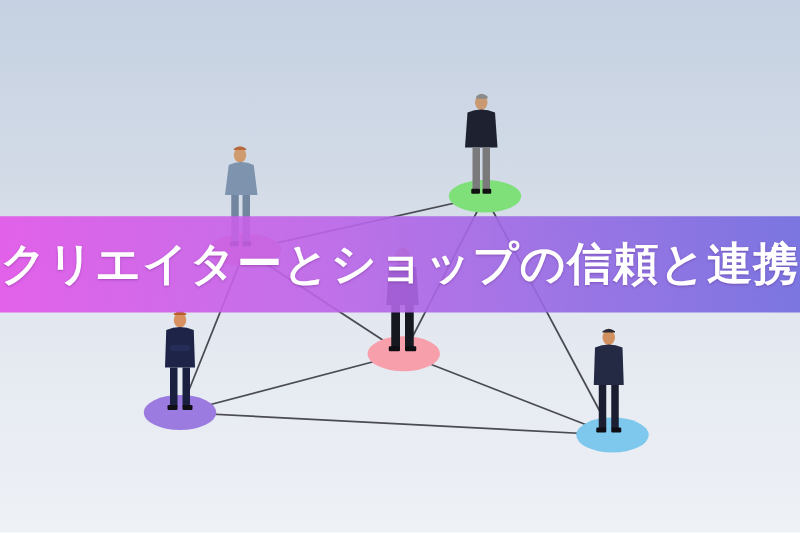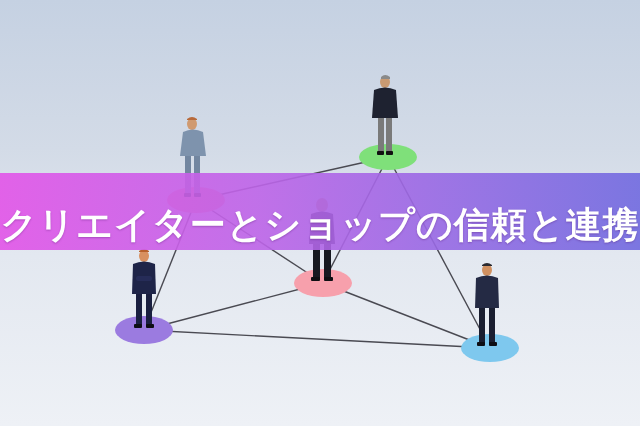--- a/index.html
+++ b/index.html
@@ -5,21 +5,21 @@
   html, body { margin: 0; padding: 0; }
   body { width: 640px; height: 426px; overflow: hidden; font-family: "DejaVu Sans", sans-serif; }
   .scene {
     position: relative; width: 640px; height: 426px; overflow: hidden;
     background: linear-gradient(180deg, #c5d1e2 0%, #d3dbe7 35%, #e3e8f0 60%, #eef1f6 100%);
   }
   .scene svg.net { position: absolute; left: 0; top: 0; }
   .banner {
     position: absolute; left: 0; top: 173px; width: 640px; height: 77px;
     background: linear-gradient(90deg, rgba(226,88,232,0.93) 0%, rgba(190,100,232,0.90) 40%, rgba(150,105,228,0.90) 70%, rgba(118,112,224,0.95) 100%);
-    display: flex; align-items: flex-end; justify-content: center;
+    display: flex; align-items: center; justify-content: center;
   }
   .banner-title {
     color: #ffffff; font-size: 36px; font-weight: bold; letter-spacing: 1px;
     font-family: "DejaVu Sans", sans-serif;
     text-shadow: 0 1px 2px rgba(80,20,110,0.35);
     white-space: nowrap;
   }
 </style>
 </head>
 <body>

